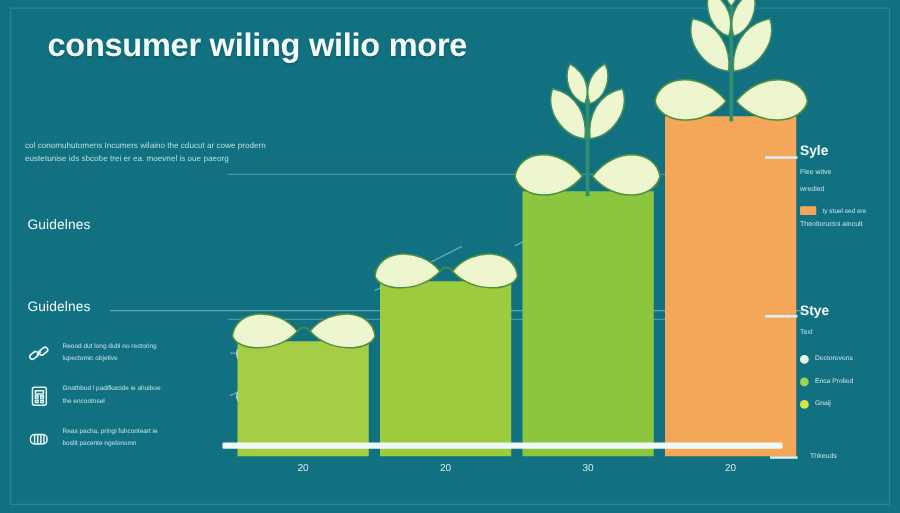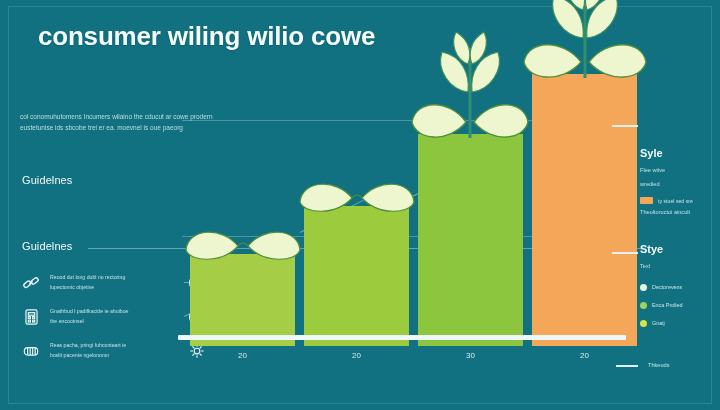--- a/index.html
+++ b/index.html
@@ -41,32 +41,32 @@
   .ftext{flex:1;margin-left:6px;font-size:5.2px;line-height:1.85;color:#c2e3e7;
     filter:blur(0.6px);}
   .circ{width:22px;height:22px;flex:0 0 22px;margin-left:4px;
     display:flex;align-items:center;justify-content:center;}
 
   
   .conn{position:absolute;height:1px;background:rgba(175,220,228,0.55);
     transform-origin:0 50%;}
 
   
-  .chart{position:absolute;left:182px;top:48px;width:440px;height:310px;}
+  .chart{position:absolute;left:182px;top:67px;width:440px;height:310px;}
   .grid{position:absolute;left:0;right:-4px;height:1px;background:rgba(190,230,235,0.33);}
   .bars{position:absolute;left:0;bottom:12px;width:440px;height:298px;}
   .bar{position:absolute;bottom:0;}
   .baseline{position:absolute;left:-4px;bottom:6px;width:448px;height:5px;
     background:#eef8f8;border-radius:1px;}
   .xlab{position:absolute;bottom:-14px;font-size:8px;color:#d5ecef;
     text-align:center;filter:blur(0.25px);}
 
   
   .rpanel{position:absolute;}
-  #rp-1{left:640px;top:115px;width:74px;margin-top:32px;}
+  #rp-1{left:640px;top:115px;width:74px;}
   #rp-2{left:640px;top:243px;width:74px;}
   .rp-head{font-size:11px;font-weight:bold;color:#f3fafa;filter:blur(0.25px);}
   .rp-line{font-size:5.6px;color:#bfe2e6;line-height:2.1;margin-top:6px;filter:blur(0.55px);}
   .rp-rule{position:absolute;width:26px;height:2px;background:#dff1f3;}
   #rule-1{left:612px;top:125px;}
   #rule-2{left:612px;top:252px;}
   .sw-row{display:flex;align-items:center;margin-top:7px;}
   .swatch{width:13px;height:7px;flex:0 0 13px;border-radius:1px;}
   .sw-txt{margin-left:5px;font-size:5.2px;color:#c3e4e8;filter:blur(0.6px);}
   .dot-row{display:flex;align-items:center;margin-top:11px;}
@@ -76,21 +76,21 @@
   .foot-rule{position:absolute;left:616px;top:365px;width:22px;height:2px;background:#dff1f3;}
 </style>
 </head>
 <body style="background: rgb(18, 113, 128);">
 
 <div class="canvas" style="background: rgb(18, 113, 128);">
 
   <div class="inner-frame"></div>
 
   <div class="title">
-    <span>consumer wiling wilio cowe</span>
+    <span>consumer wiling wilio more</span>
   </div>
 
   <div class="intro">
     <div class="intro-body">
       <div>col conomuhutomens Incumers wilaino the cducut ar cowe prodern</div>
       <div>eustetunise ids sbcobe trei er ea. moevnel is oue paeorg</div>
     </div>
   </div>
 
   <div class="sec-label" id="sec-1">Guidelnes</div>

